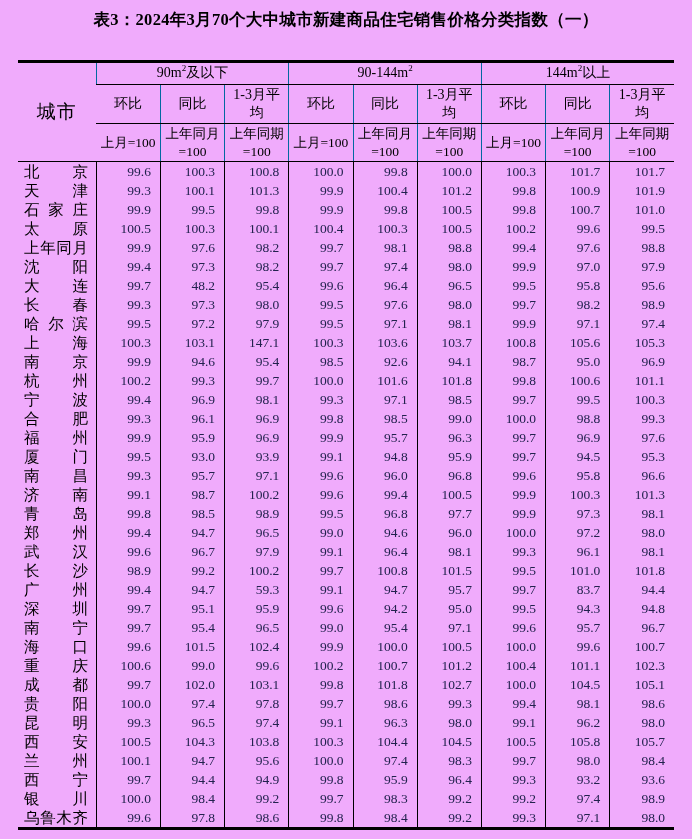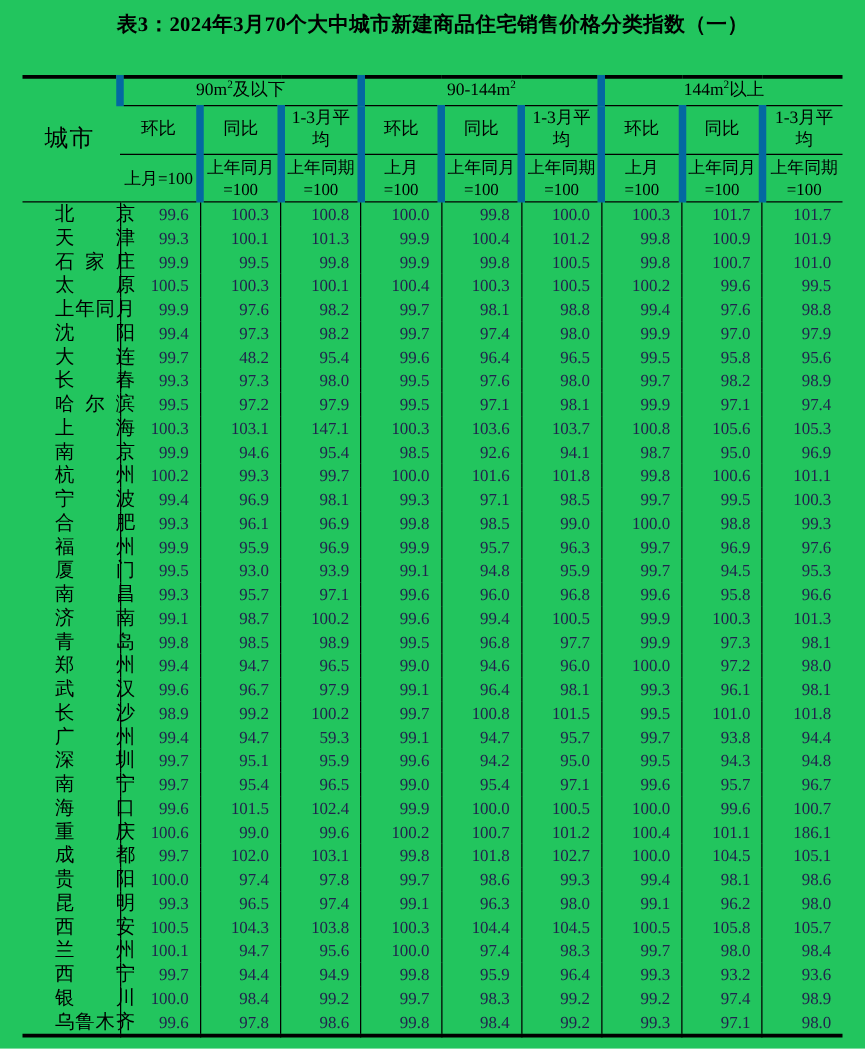--- a/index.html
+++ b/index.html
@@ -8,21 +8,21 @@
     background: #ffffff;
     width: 692px;
     height: 839px;
     overflow: hidden;
     font-family: "Liberation Serif", "DejaVu Serif", serif;
   }
   .page {
     position: relative;
     width: 692px;
     height: 839px;
-    background: #22c55e;
+    background: #f0abfc;
   }
   .doc-title {
     margin: 0;
     padding-top: 9px;
     text-align: center;
     font-size: 16.5px;
     font-weight: bold;
     color: #000000;
     letter-spacing: 0.3px;
     font-family: "Liberation Serif", "DejaVu Serif", serif;
@@ -34,21 +34,21 @@
     margin: 29px 0 0 18px;
     border-top: 3px solid #000000;
     border-bottom: 3px solid #000000;
   }
   col.c-city  { width: 78px; }
   col.c-num   { width: 64px; }
 
   th, td { padding: 0; vertical-align: middle; }
 
   thead th {
-    border-left: 6px solid #0369a1;
+    border-left: 1px solid #0369a1;
     border-bottom: 1px solid #000000;
     font-weight: normal;
     font-size: 14px;
     color: #000000;
     text-align: center;
     line-height: 1.3;
     padding: 1px 2px;
   }
   thead th:first-child { border-left: none; }
   thead tr.group-row th   { height: 19px; }
@@ -82,21 +82,20 @@
   .city-name {
     display: inline-block;
     width: 64px;
     font-size: 15.5px;
     color: #000000;
     text-align: justify;
     text-align-last: justify;
     -moz-text-align-last: justify;
     white-space: normal;
     line-height: 1;
-    margin-left: 20px;
   }
 </style>
 </head>
 <body>
 
 <div class="page">
 
   <h1 class="doc-title">表3：2024年3月70个大中城市新建商品住宅销售价格分类指数（一）</h1>
 
   <table class="price-table">
@@ -409,21 +408,21 @@
         </tr>
         <tr>
           <td class="city-cell"><span class="city-name">广州</span></td>
           <td class="num">99.4</td>
           <td class="num">94.7</td>
           <td class="num">59.3</td>
           <td class="num">99.1</td>
           <td class="num">94.7</td>
           <td class="num">95.7</td>
           <td class="num">99.7</td>
-          <td class="num">93.8</td>
+          <td class="num">83.7</td>
           <td class="num">94.4</td>
         </tr>
         <tr>
           <td class="city-cell"><span class="city-name">深圳</span></td>
           <td class="num">99.7</td>
           <td class="num">95.1</td>
           <td class="num">95.9</td>
           <td class="num">99.6</td>
           <td class="num">94.2</td>
           <td class="num">95.0</td>
@@ -458,21 +457,21 @@
         <tr>
           <td class="city-cell"><span class="city-name">重庆</span></td>
           <td class="num">100.6</td>
           <td class="num">99.0</td>
           <td class="num">99.6</td>
           <td class="num">100.2</td>
           <td class="num">100.7</td>
           <td class="num">101.2</td>
           <td class="num">100.4</td>
           <td class="num">101.1</td>
-          <td class="num">186.1</td>
+          <td class="num">102.3</td>
         </tr>
         <tr>
           <td class="city-cell"><span class="city-name">成都</span></td>
           <td class="num">99.7</td>
           <td class="num">102.0</td>
           <td class="num">103.1</td>
           <td class="num">99.8</td>
           <td class="num">101.8</td>
           <td class="num">102.7</td>
           <td class="num">100.0</td>

